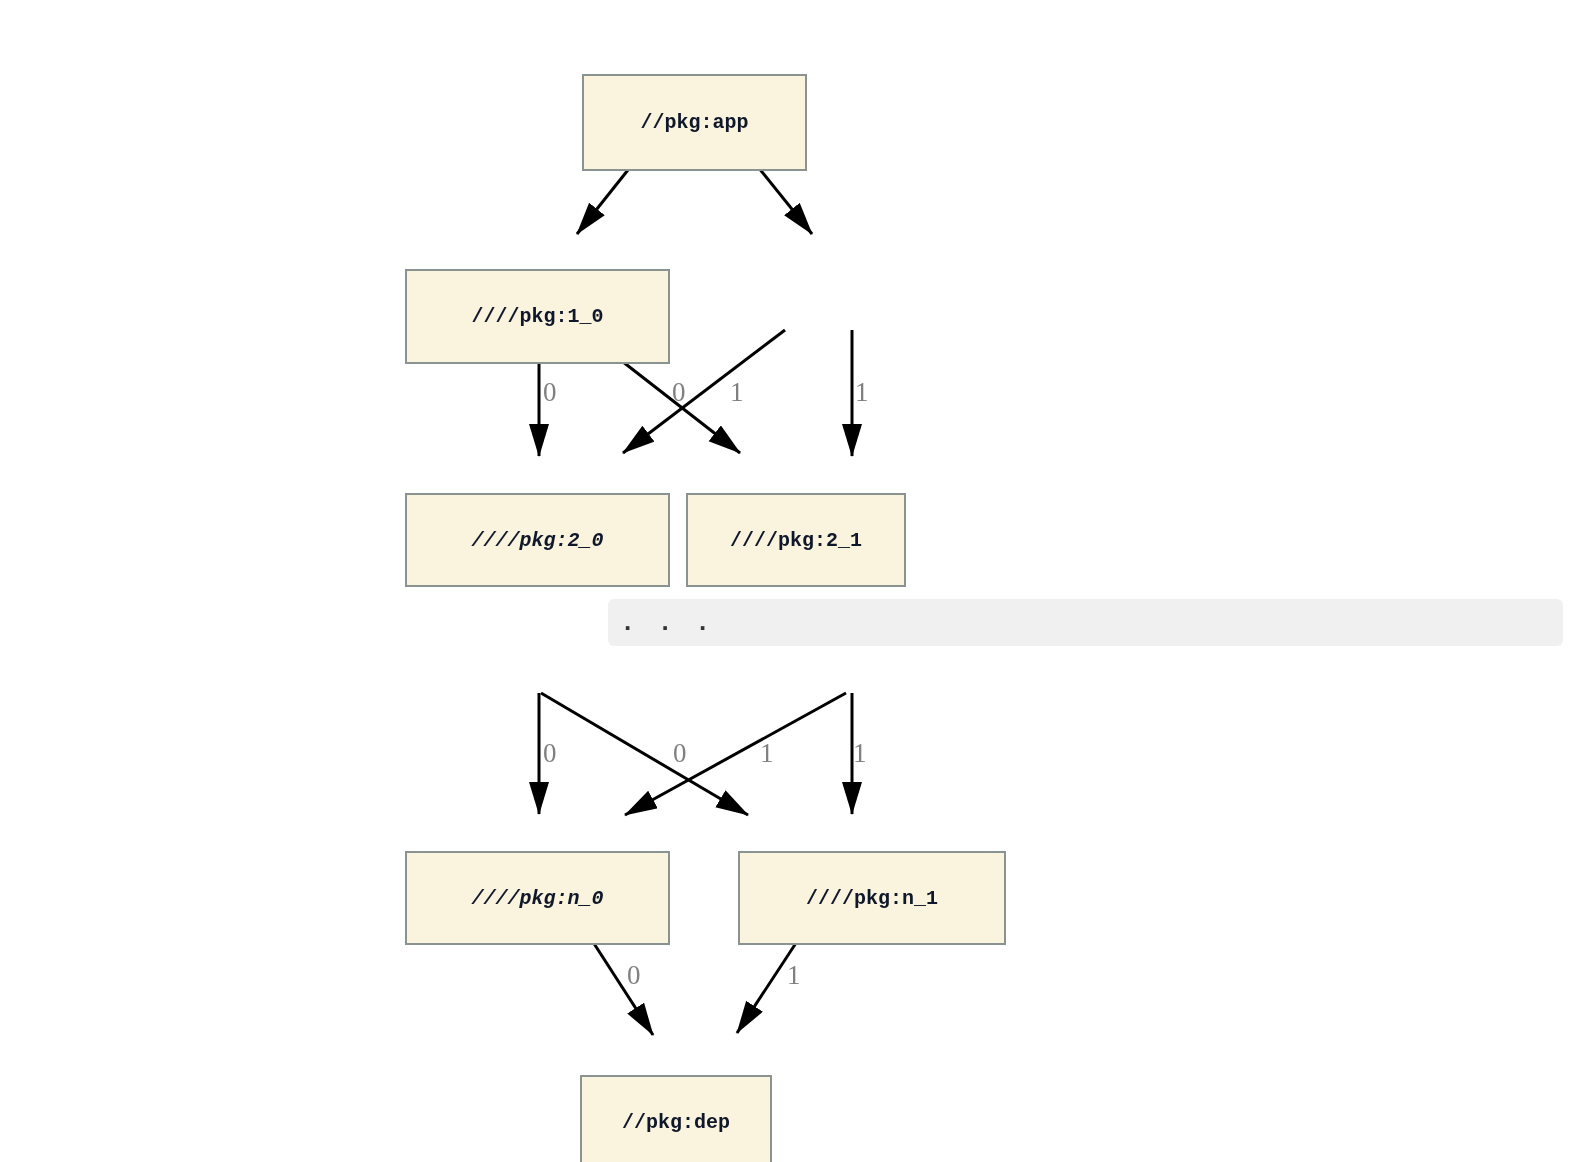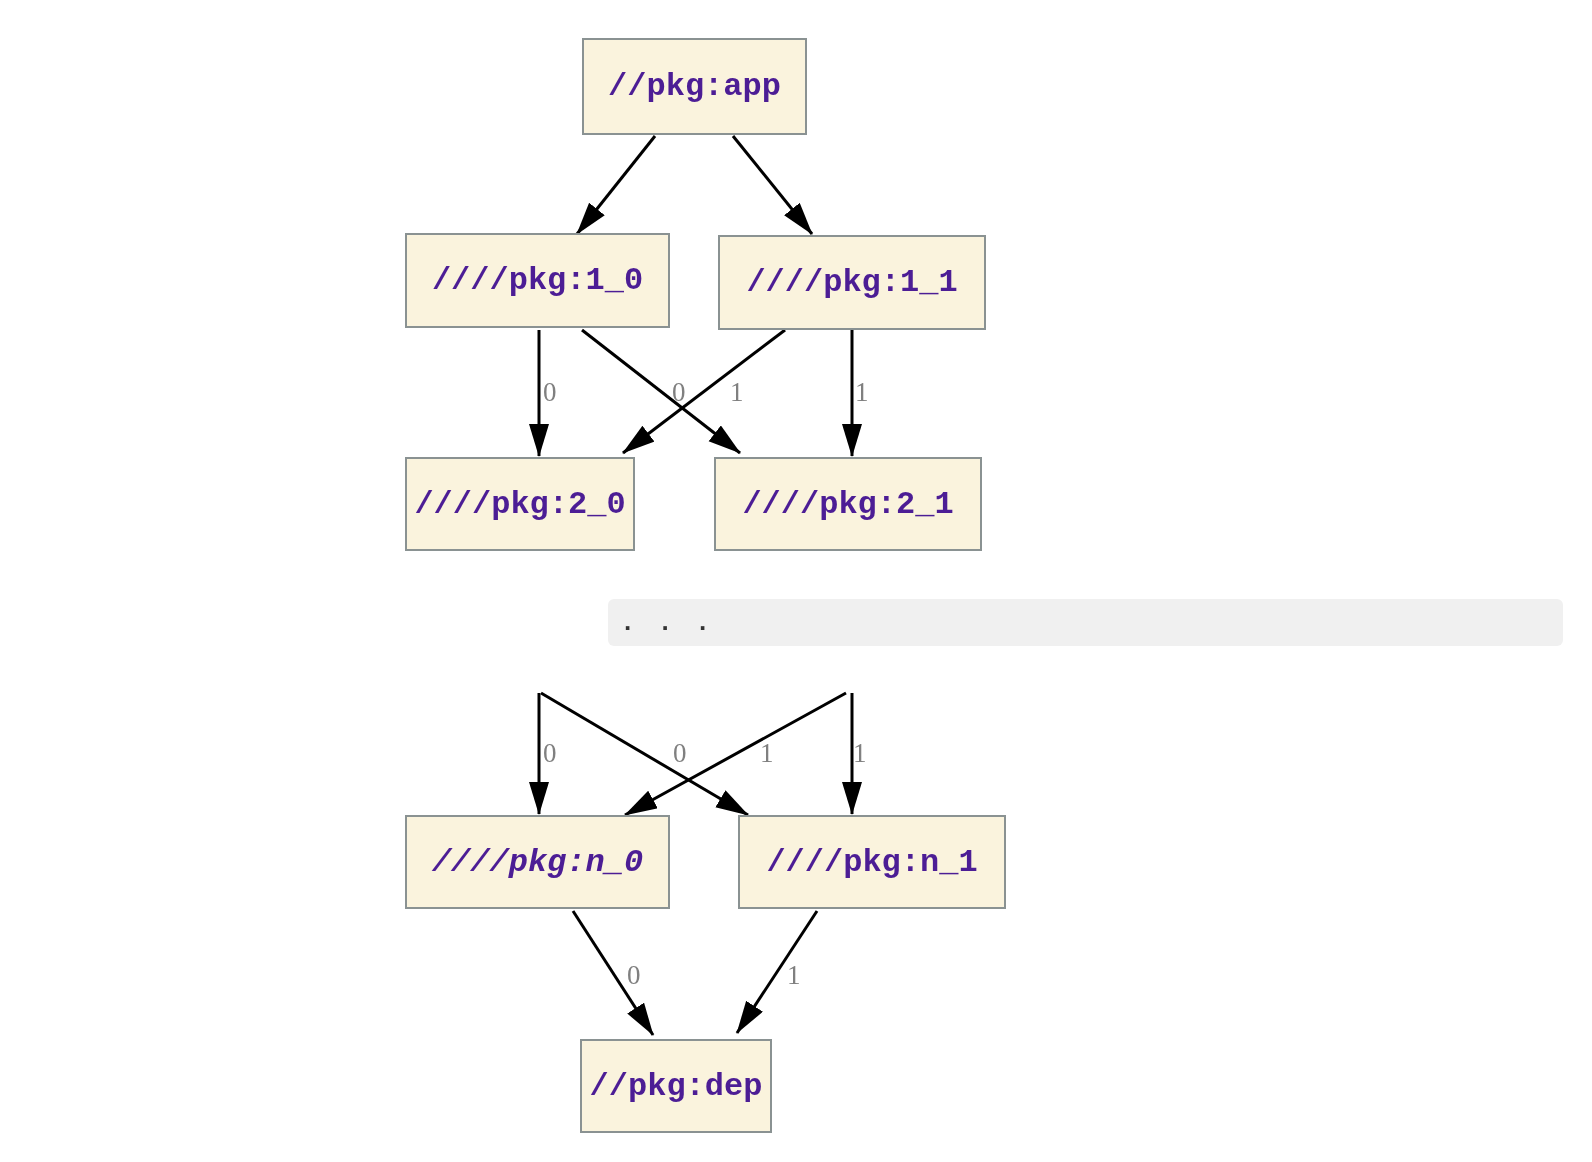--- a/index.html
+++ b/index.html
@@ -26,23 +26,24 @@
   .node {
     position: absolute;
     box-sizing: border-box;
     background: var(--node-fill, #faf3dd);
     border: 2px solid var(--node-border, #8a9292);
     display: flex;
     align-items: center;
     justify-content: center;
     font-family: "Liberation Mono", monospace;
     font-weight: 700;
-    font-size: 32px;
-    color: #4c1d95;
+    font-size: 20px;
+    color: #0f172a;
     white-space: nowrap;
+    margin-top: 36px;
   }
   .edge-label {
     position: absolute;
     transform: translateY(-50%);
     font-family: "Liberation Serif", serif;
     font-size: 27px;
     line-height: 1;
     color: var(--edge-label, #808080);
   }
   .separator {
@@ -86,23 +87,22 @@
     <line class="edge" x1="846" y1="693" x2="625" y2="815" marker-end="url(#arrowhead)"></line>
     <line class="edge" x1="541" y1="693" x2="748" y2="815" marker-end="url(#arrowhead)"></line>
     <line class="edge" x1="852" y1="693" x2="852" y2="814" marker-end="url(#arrowhead)"></line>
 
     <line class="edge" x1="573" y1="911" x2="653" y2="1035" marker-end="url(#arrowhead)"></line>
     <line class="edge" x1="817" y1="911" x2="737" y2="1033" marker-end="url(#arrowhead)"></line>
   </svg>
 
   <div class="node" style="left:582px; top:38px;  width:225px; height:97px;">//pkg:app</div>
   <div class="node" style="left:405px; top:233px; width:265px; height:95px;">////pkg:1_0</div>
-  <div class="node" style="left:718px; top:235px; width:268px; height:95px;">////pkg:1_1</div>
-  <div class="node" style="left:405px; top:457px; width:230px; height:94px;">////pkg:2_0</div>
-  <div class="node" style="left:714px; top:457px; width:268px; height:94px;">////pkg:2_1</div>
+  <div class="node" style="left:405px; top:457px; width:265px; height:94px;font-style:italic;">////pkg:2_0</div>
+  <div class="node" style="left:686px; top:457px; width:220px; height:94px;">////pkg:2_1</div>
   <div class="node" style="left:405px; top:815px; width:265px; height:94px;font-style:italic;">////pkg:n_0</div>
   <div class="node" style="left:738px; top:815px; width:268px; height:94px;">////pkg:n_1</div>
   <div class="node" style="left:580px; top:1039px; width:192px; height:94px;">//pkg:dep</div>
 
   <div class="separator">. . .</div>
 
   <span class="edge-label" style="left:543px; top:392px;">0</span>
   <span class="edge-label" style="left:672px; top:392px;">0</span>
   <span class="edge-label" style="left:730px; top:392px;">1</span>
   <span class="edge-label" style="left:855px; top:392px;">1</span>

